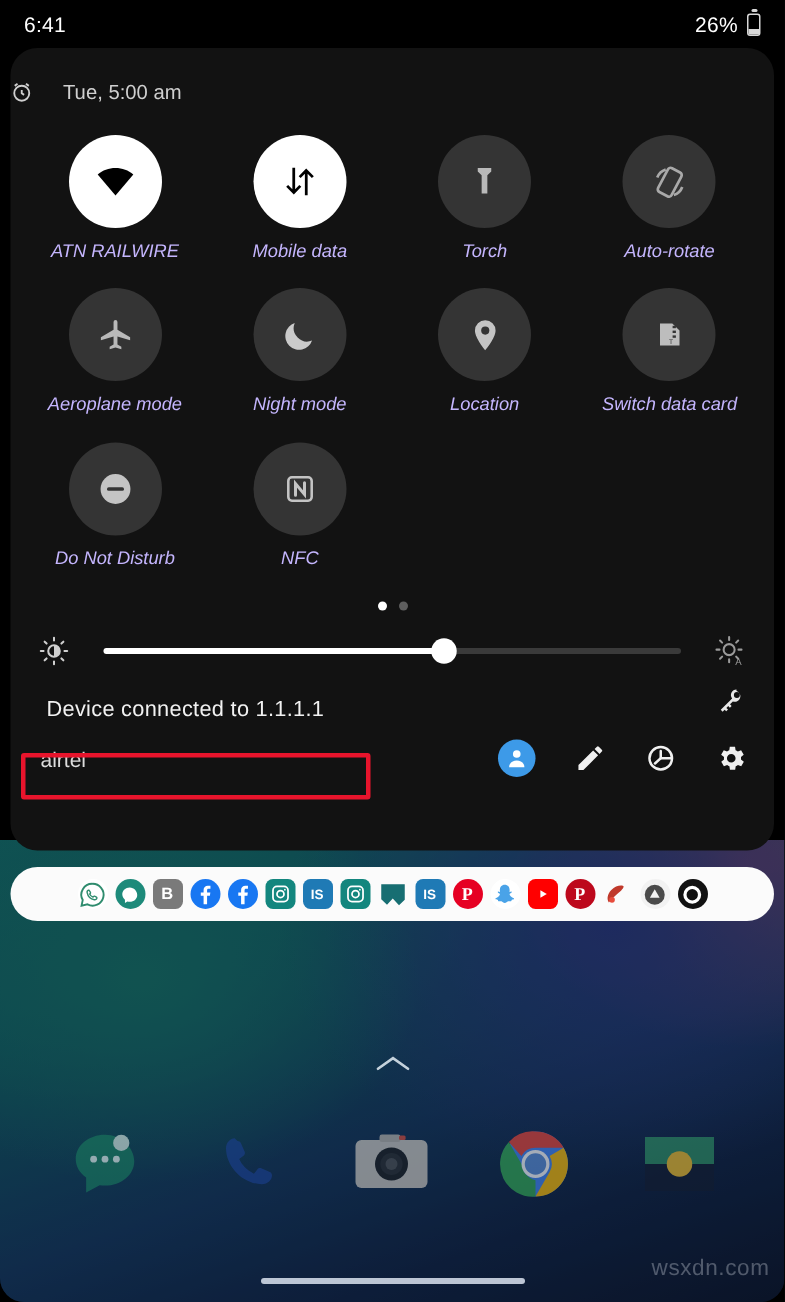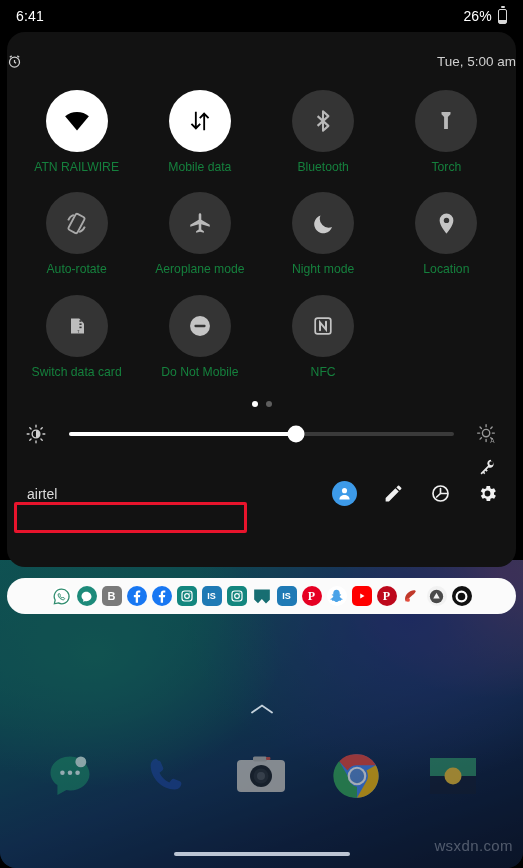--- a/index.html
+++ b/index.html
@@ -53,21 +53,21 @@
 
   
   .qs-panel {
     position: absolute; left: 7px; top: 32px; width: 509px; height: 535px;
     background: #121212;
     border-radius: 18px 18px 18px 18px;
   }
 
   
   .alarm-row {
-    display: flex; align-items: center; justify-content: space-between;
+    display: flex; align-items: center; justify-content: flex-start;
     gap: 20px; height: 46px; margin-top: 6px;
     color: #cfcfcf; font-size: 13.5px;
   }
   .alarm-row svg { display: block; }
 
   
   .tiles {
     display: grid;
     grid-template-columns: repeat(4, 1fr);
     row-gap: 18px;
@@ -75,22 +75,22 @@
   }
   .tile { display: flex; flex-direction: column; align-items: center; cursor: pointer; }
   .tile-circle {
     width: 62px; height: 62px; border-radius: 50%;
     display: flex; align-items: center; justify-content: center;
     background: #343434;
   }
   .tile-circle.on { background: #ffffff; }
   .tile-circle svg { display: block; }
   .tile-label {
-    margin-top: 9px; font-size: 12.2px; color: #15803d;
-    text-align: center; line-height: 1.1; white-space: nowrap;
+    margin-top: 9px; font-size: 12.2px; color: #c4b5fd;
+    text-align: center; line-height: 1.1; white-space: nowrap; font-style: italic;
   }
 
   
   .page-dots {
     display: flex; align-items: center; justify-content: center;
     gap: 8px; height: 26px; margin-top: 12px;
   }
   .dot { width: 6px; height: 6px; border-radius: 50%; background: #5e5e5e; }
   .dot.active { background: #ffffff; }
 
@@ -122,21 +122,21 @@
     padding: 4px 6px; margin-left: 2px;
   }
   .annot-box {
     position: absolute; left: 14px; top: 502px;
     width: 233px; height: 31px;
     border: 3px solid #e8142c; border-radius: 2px;
     pointer-events: none;
   }
   .footer-bottom {
     display: flex; align-items: center; justify-content: space-between;
-    margin-top: 20px; padding-right: 2px;
+    margin-top: 8px; padding-right: 2px;
   }
   .carrier { color: #dcdcdc; font-size: 14px; padding-left: 4px; }
   .footer-icons { display: flex; align-items: center; gap: 26px; }
   .avatar {
     width: 25px; height: 25px; border-radius: 50%;
     background: #3d9ae8; display: flex; align-items: center; justify-content: center;
   }
   .ficon { display: flex; align-items: center; justify-content: center; cursor: pointer; }
 
   
@@ -226,30 +226,20 @@
           <span>
             <svg width="26" height="26" viewBox="0 0 24 24" fill="#000">
               <path d="M8.5 3.5v13.2l-2.6-2.6-1.2 1.2 4.7 4.7 4.6-4.7-1.2-1.2-2.6 2.6V3.5z" transform="translate(-1.2 0)"></path>
               <path d="M15.5 20.5V7.3l2.6 2.6 1.2-1.2-4.7-4.7-4.6 4.7 1.2 1.2 2.6-2.6v13.2z" transform="translate(1.2 0)"></path>
             </svg>
           </span>
         </div>
         <div class="tile-label">Mobile data</div>
       </div>
 
-      <div class="tile">
-        <div class="tile-circle">
-          <span>
-            <svg width="26" height="26" viewBox="0 0 24 24" fill="none" stroke="#b9b9b9" stroke-width="1.9" stroke-linejoin="round">
-              <path d="M7 7.5l10 9-5 4.5V3l5 4.5-10 9"></path>
-            </svg>
-          </span>
-        </div>
-        <div class="tile-label">Bluetooth</div>
-      </div>
 
       <div class="tile">
         <div class="tile-circle">
           <span>
             <svg width="24" height="24" viewBox="0 0 24 24" fill="#b9b9b9">
               <path d="M7.5 3h9v2.3l-2.6 2.6v12.1h-3.8V7.9L7.5 5.3z"></path>
             </svg>
           </span>
         </div>
         <div class="tile-label">Torch</div>
@@ -320,21 +310,21 @@
 
       <div class="tile">
         <div class="tile-circle">
           <span>
             <svg width="26" height="26" viewBox="0 0 24 24">
               <circle cx="12" cy="12" r="9.2" fill="#c4c4c4"></circle>
               <rect x="6.8" y="10.9" width="10.4" height="2.2" rx="1" fill="#343434"></rect>
             </svg>
           </span>
         </div>
-        <div class="tile-label">Do Not Mobile</div>
+        <div class="tile-label">Do Not Disturb</div>
       </div>
 
       <div class="tile">
         <div class="tile-circle">
           <span>
             <svg width="24" height="24" viewBox="0 0 24 24" fill="none" stroke="#c4c4c4" stroke-width="1.7">
               <rect x="4.2" y="4.2" width="15.6" height="15.6" rx="2.4"></rect>
               <path d="M9 16.2V8.4l6 7.2V7.8" stroke-width="2" stroke-linecap="round"></path>
             </svg>
           </span>
@@ -369,20 +359,21 @@
         </svg>
       </span>
     </div>
 
     <div class="qs-footer">
       <span class="vpn-key">
         <svg width="20" height="20" viewBox="0 0 24 24" fill="#e8e8e8">
           <path d="M15.6 3.2a4.4 4.4 0 0 0-3.5 7.1L3 19.4l1.5 1.5 1.6-1.6 1.3 1.3 1.4-1.4-1.3-1.3 1.5-1.5 1.3 1.3 1.4-1.4-1.3-1.3 2.3-2.3a4.4 4.4 0 1 0 2.9-8.3zm.3 2a2.4 2.4 0 1 1 0 4.8 2.4 2.4 0 0 1 0-4.8z"></path>
         </svg>
       </span>
+      <div class="conn-text">Device connected to 1.1.1.1</div>
       <div class="footer-bottom">
         <div class="carrier">airtel</div>
         <div class="footer-icons">
           <span class="ficon avatar">
             <svg width="17" height="17" viewBox="0 0 24 24" fill="#ffffff">
               <circle cx="12" cy="8" r="3.6"></circle>
               <path d="M4.8 20.4c0-3.9 3.2-6.2 7.2-6.2s7.2 2.3 7.2 6.2z"></path>
             </svg>
           </span>
           <span class="ficon">

